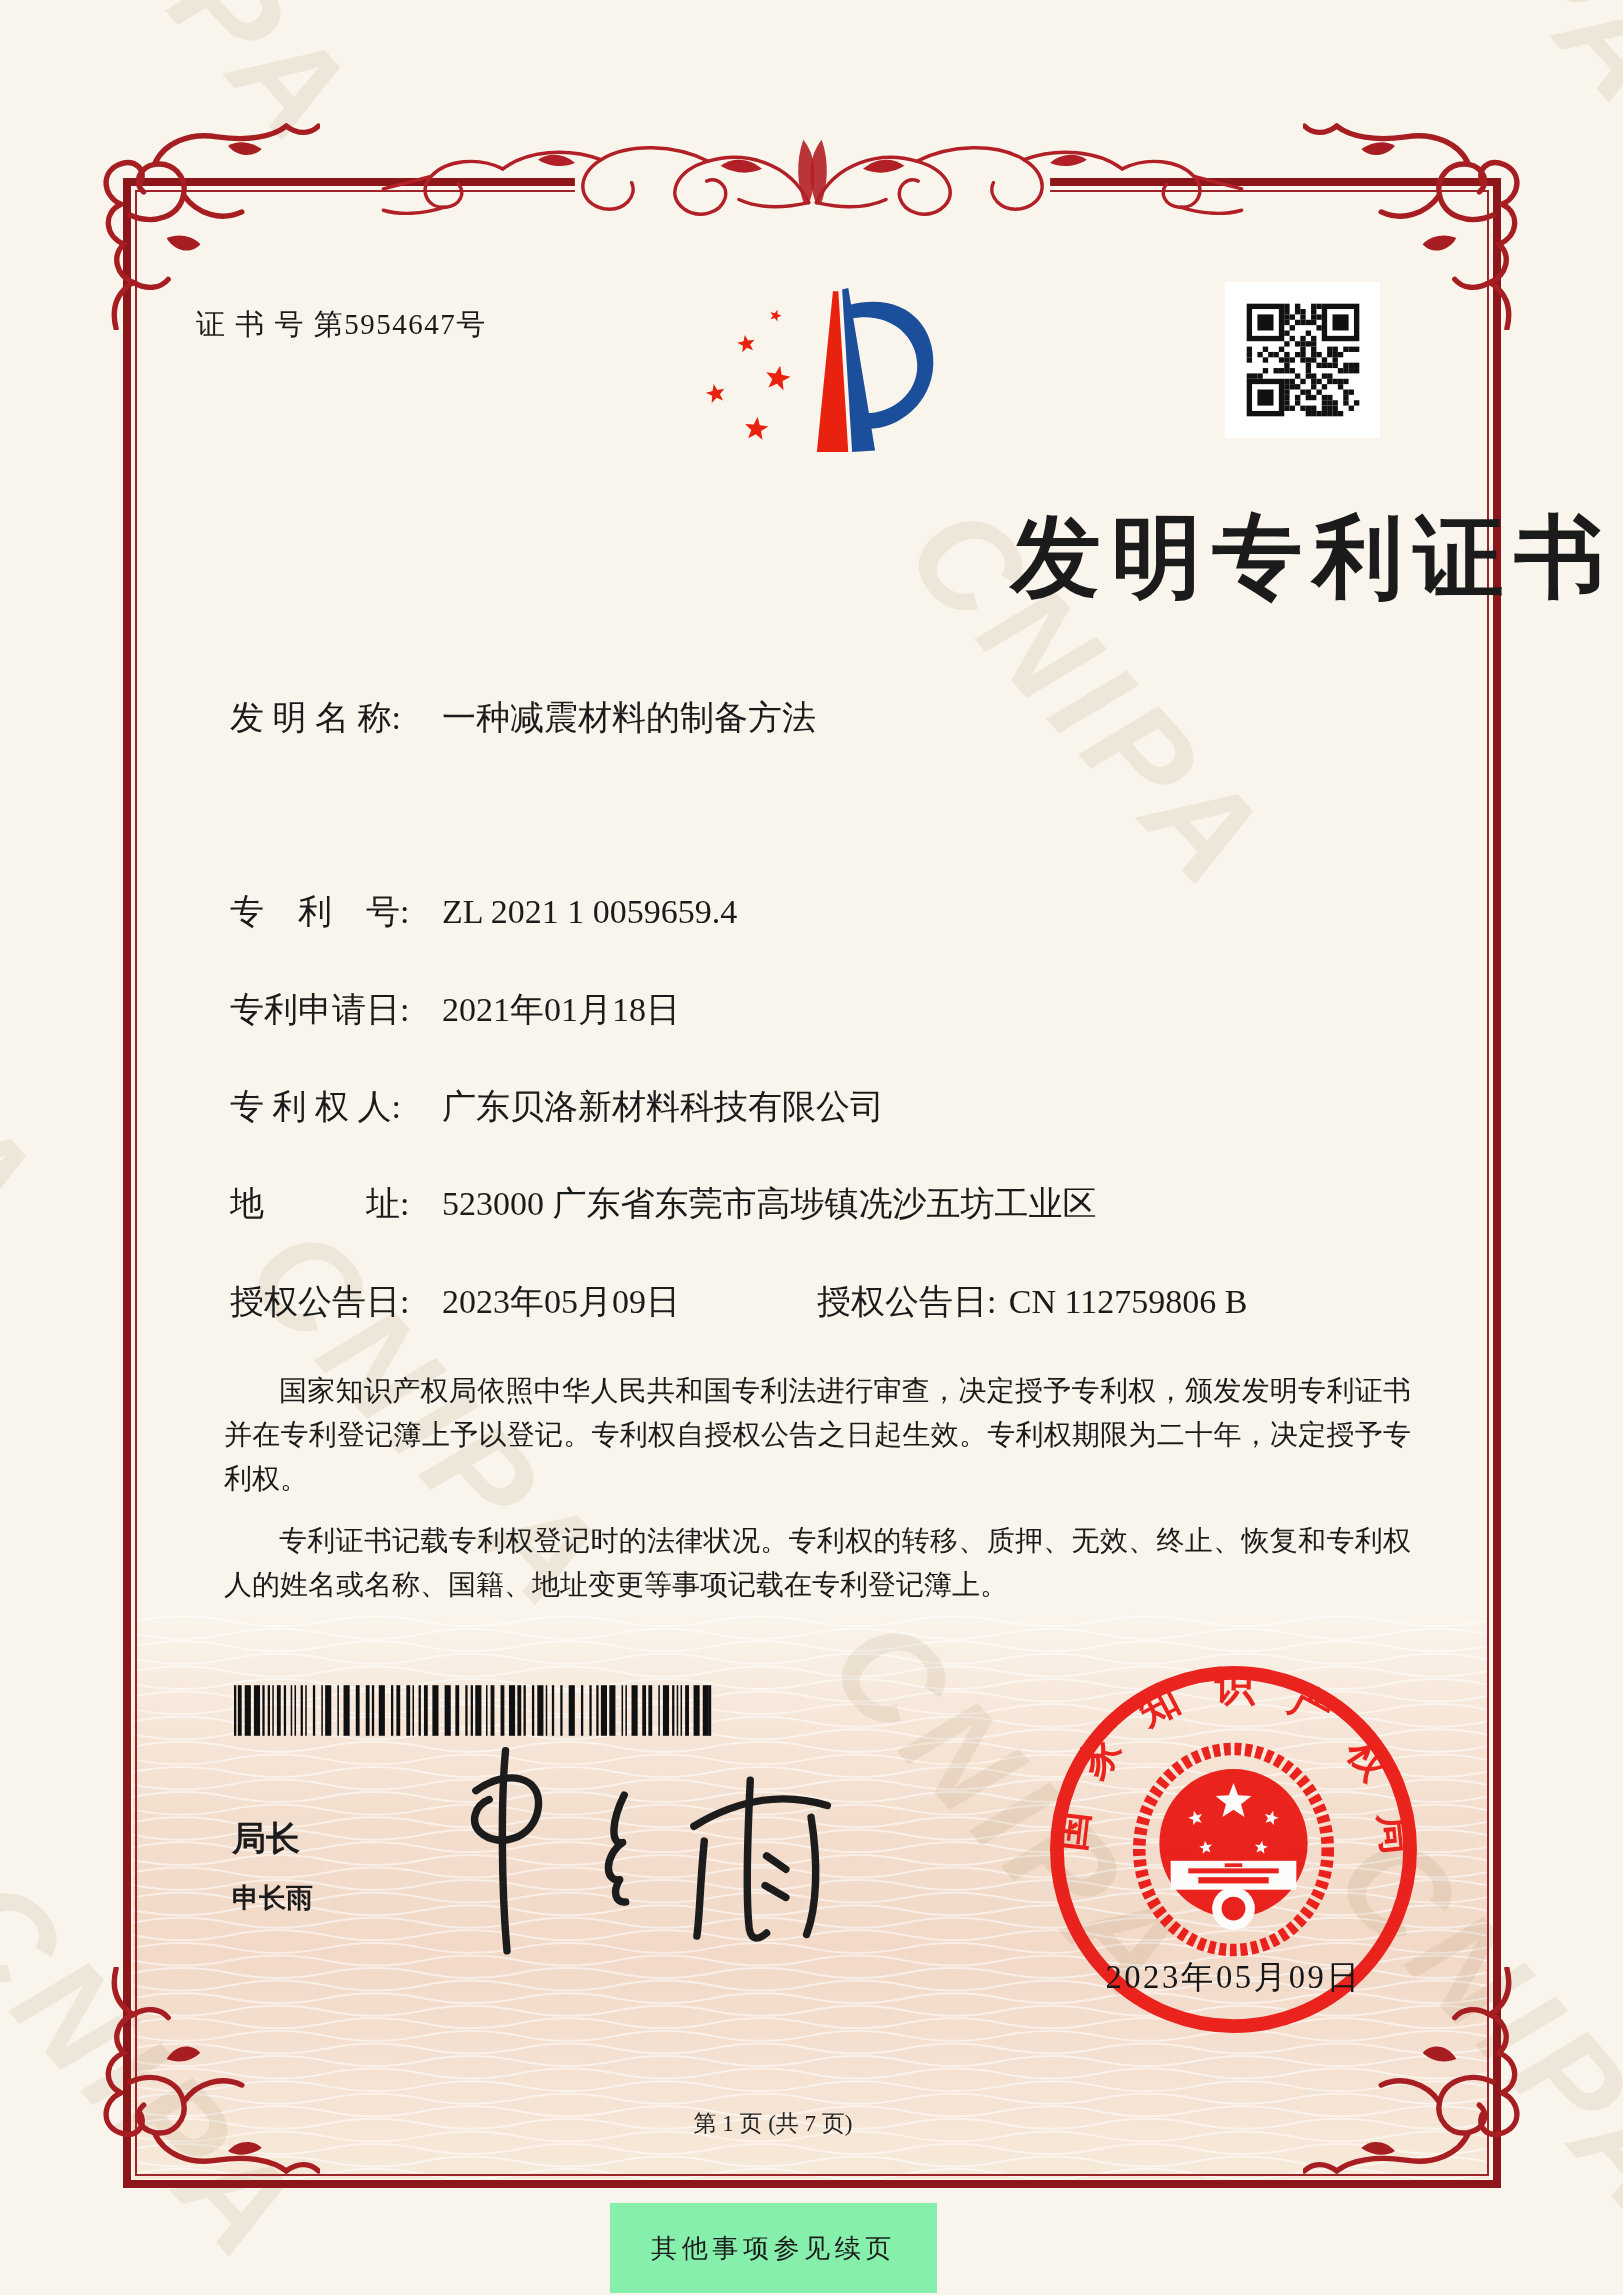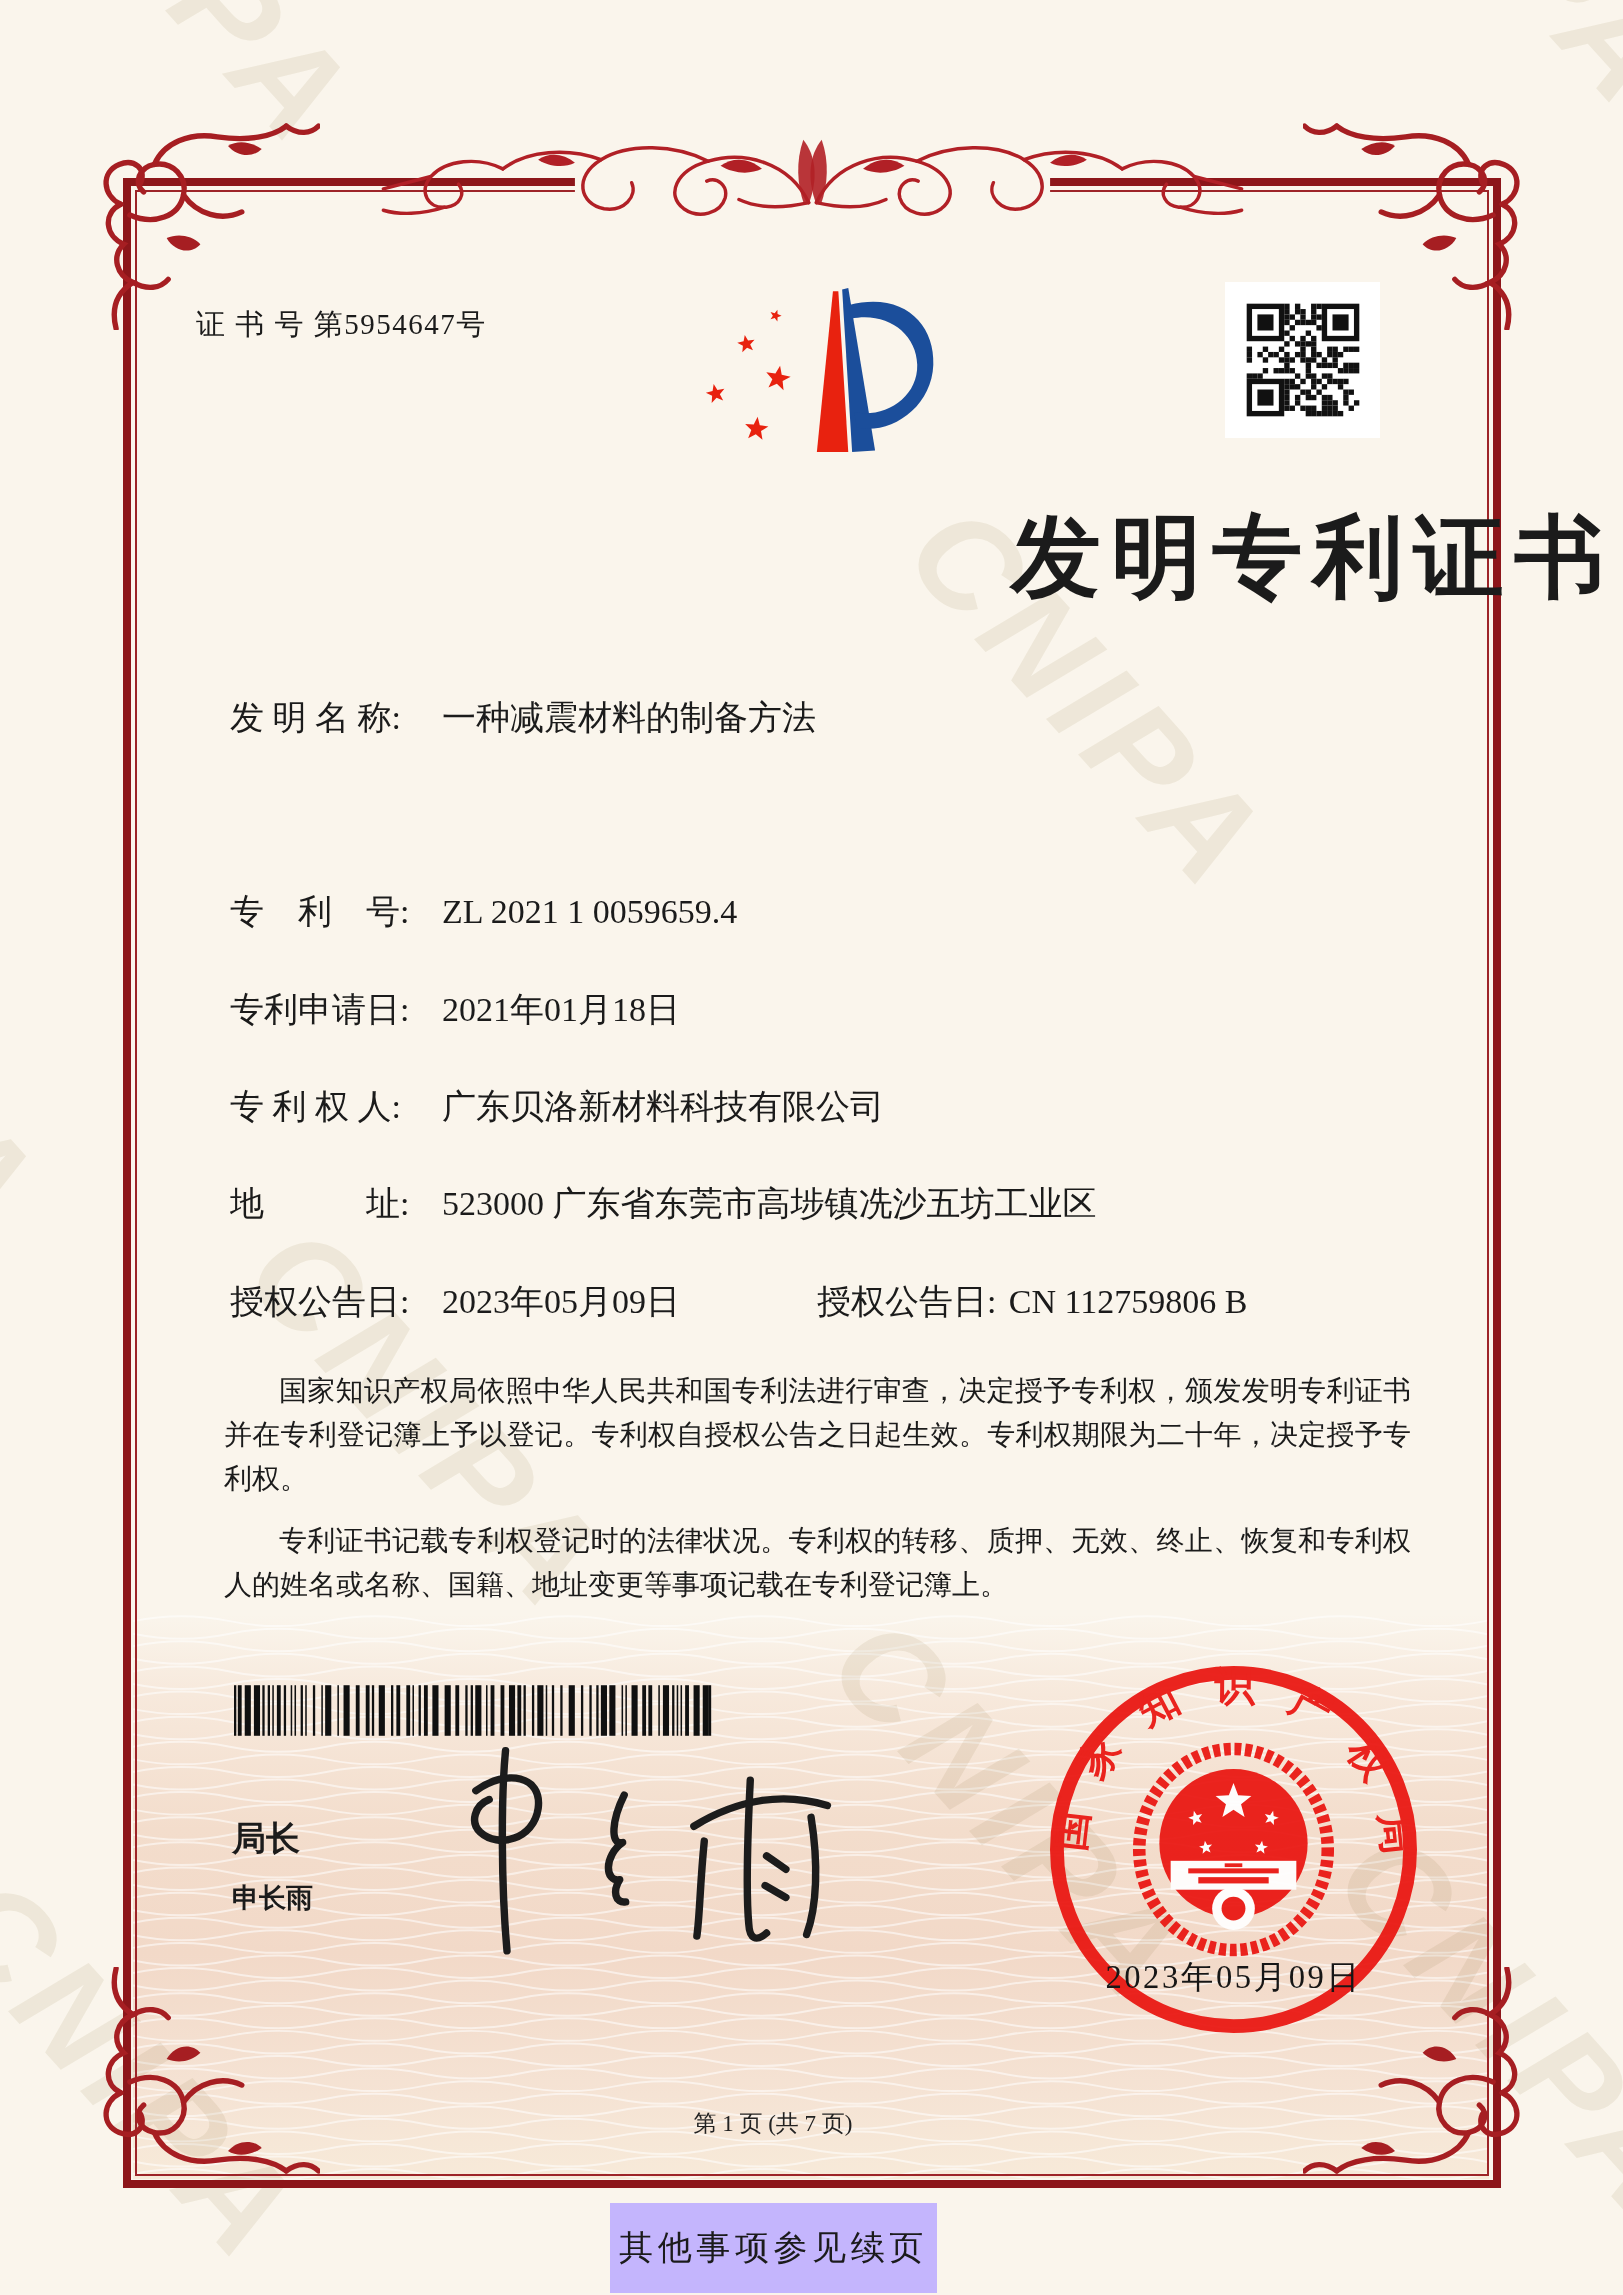--- a/index.html
+++ b/index.html
@@ -32,22 +32,22 @@
   #legal{left:224px;top:1369px;width:1187px;font-size:28px;line-height:44px;text-align:justify;}
   #legal p{margin:0 0 18.4px 0;text-indent:55px;}
   #barcode{left:234px;top:1685px;width:481px;height:51px;}
   #dtitle{left:232px;top:1816px;font-size:34px;font-weight:bold;
           font-family:"Liberation Sans","DejaVu Sans",sans-serif;}
   #dname{left:232px;top:1880px;font-size:27px;font-weight:bold;
          font-family:"Liberation Sans","DejaVu Sans",sans-serif;}
   #sig{left:418px;top:1731px;width:445px;height:235px;}
   #seal{left:1045px;top:1661px;width:377px;height:377px;}
   #pageno{left:0;top:2108px;width:1546px;text-align:center;font-size:23px;color:#222;}
-  #note{left:610px;top:2203px;width:327px;height:90px;background:#c4b5fd;
-        display:flex;align-items:center;justify-content:center;font-size:34px;letter-spacing:4.6px;}
+  #note{left:610px;top:2203px;width:327px;height:90px;background:#86efac;
+        display:flex;align-items:center;justify-content:center;font-size:26px;letter-spacing:4.6px;}
 </style>
 </head>
 <body>
 
 <div class="page">
 
   <div class="wm" style="left:-54px;top:-123px">CNIPA</div>
   <div class="wm" style="left:1273px;top:-161px">CNIPA</div>
   <div class="wm" style="left:859px;top:621px">CNIPA</div>
   <div class="wm" style="left:-368px;top:966px">CNIPA</div>

